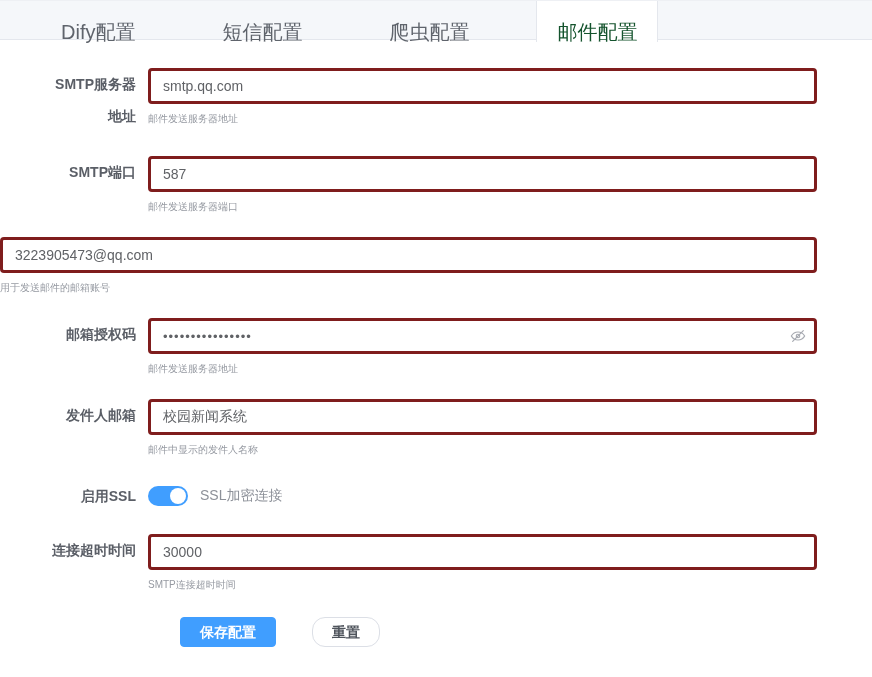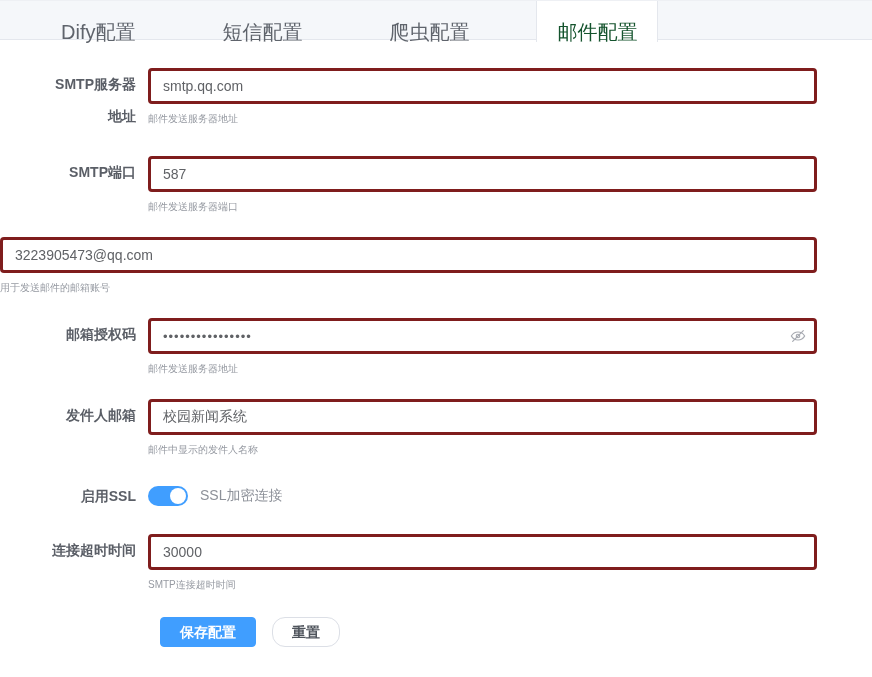--- a/index.html
+++ b/index.html
@@ -42,21 +42,21 @@
   .switch { position:relative; width:40px; height:20px; border-radius:10px;
     background:#409eff; cursor:pointer; flex:0 0 auto; }
   .switch .knob { position:absolute; top:2px; right:2px; width:16px; height:16px;
     border-radius:50%; background:#fff; }
   .switch-text { margin-left:12px; font-size:14px; color:#8d9199; }
 
   
   .actions { display:flex; gap:16px; padding:2px 0 0 160px; }
   .btn { height:30px; border-radius:4px; font-size:14px; cursor:pointer;
     border:1px solid transparent; padding:0 19px; line-height:28px;
-    font-family:"Liberation Sans","DejaVu Sans",sans-serif; }
+    font-family:"Liberation Sans","DejaVu Sans",sans-serif;margin-left:20px; }
   .btn.primary { background:#409eff; border-color:#409eff; color:#fff; font-weight:700; }
   .btn.plain { background:#fff; border-color:#dcdfe6; color:#4f545c; font-weight:700;border-radius:13px; }
 </style>
 </head>
 <body>
 
 <div class="page">
 
   <div class="tabbar">
     <div class="tab first">Dify配置</div>

